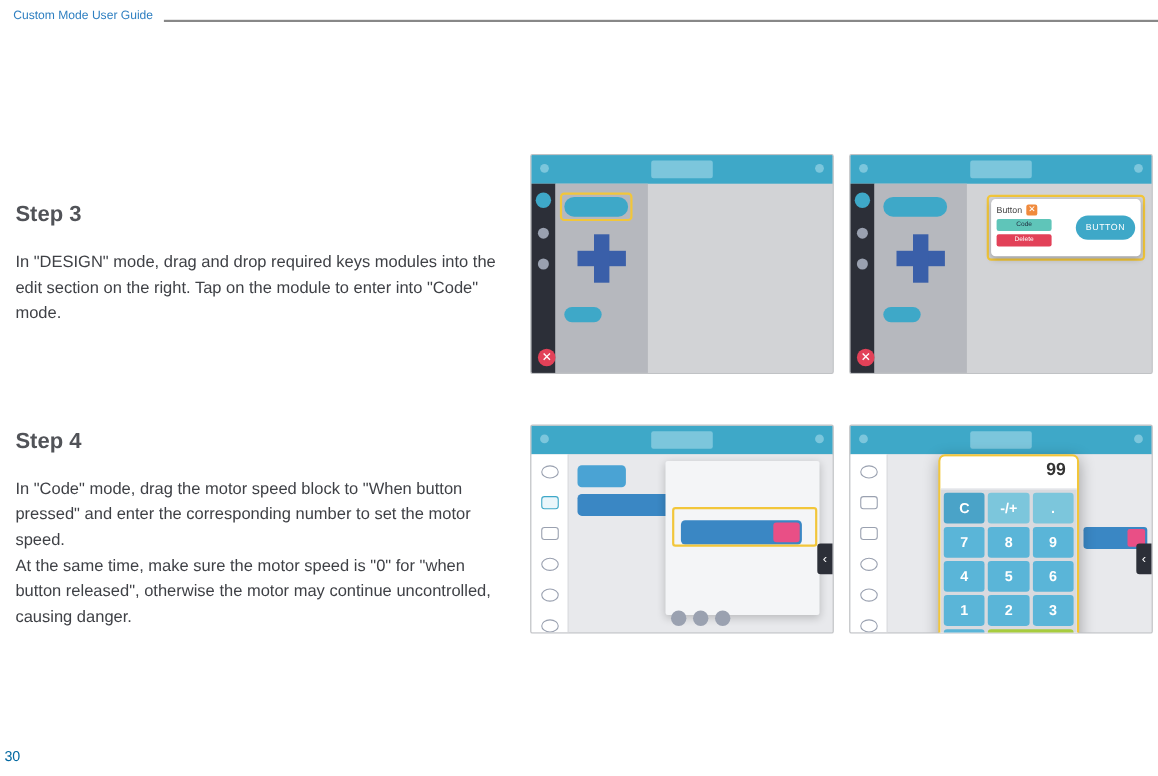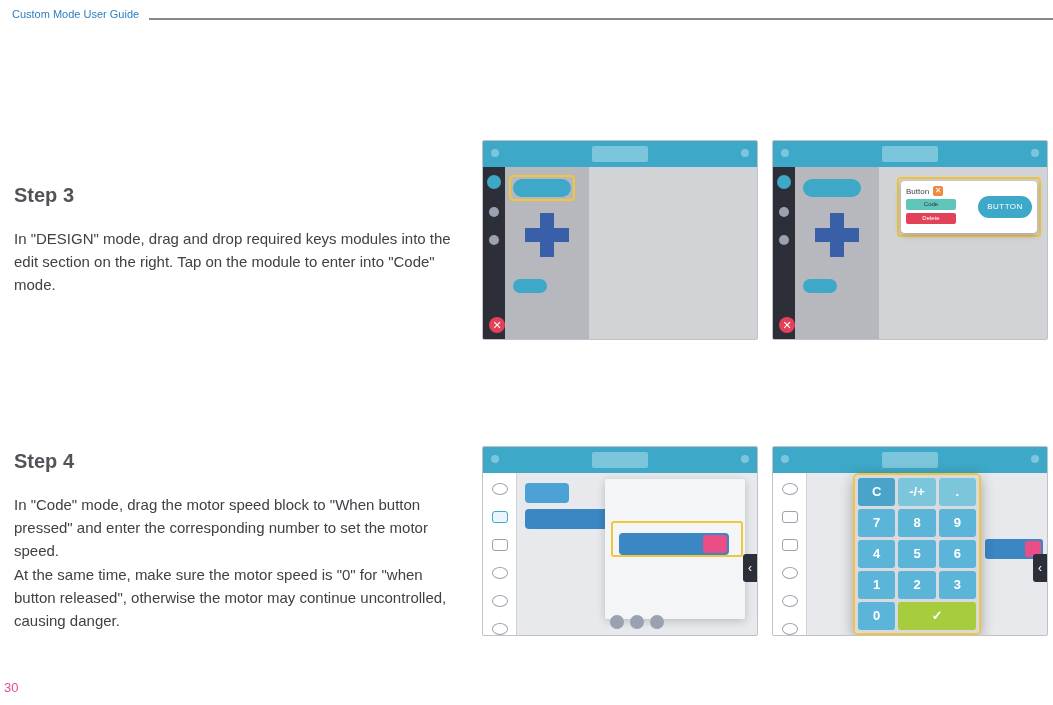--- a/index.html
+++ b/index.html
@@ -30,21 +30,21 @@
     }
     .content {
       padding: 0 14px;
     }
     .step-row {
       display: flex;
       align-items: center;
       margin-top: 120px;
       gap: 20px;
     }
-    .step-row.step4 { margin-top: 106px; }
+    .step-row.step4 { margin-top: 46px; }
     .text-col {
       width: 448px;
       flex-shrink: 0;
     }
     .step-title {
       font-size: 20px;
       font-weight: 700;
       color: #515358;
       margin-bottom: 20px;
     }
@@ -405,21 +405,21 @@
       width: 16px;
       height: 16px;
       background: #e94f86;
       border-radius: 2px;
     }
     .page-number {
       position: absolute;
       bottom: 10px;
       left: 4px;
       font-size: 13px;
-      color: #ec4899;
+      color: #0369a1;
     }
   </style>
 </head>
 <body>
 
 <div class="header-bar">
   <span class="guide-label">Custom Mode User Guide</span>
   <div class="header-line"></div>
 </div>
 
@@ -550,20 +550,21 @@
             <div class="bend"></div>
           </div>
           <div class="bottom-dots">
             <div class="d"></div>
             <div class="d"></div>
             <div class="d"></div>
           </div>
           <div class="chev-tab">‹</div>
         </div>
         <div class="keypad-wrap">
+          <div class="keypad-display">99</div>
           <div class="keypad-grid">
             <div class="key c">C</div>
             <div class="key op">-/+</div>
             <div class="key op">.</div>
             <div class="key">7</div>
             <div class="key">8</div>
             <div class="key">9</div>
             <div class="key">4</div>
             <div class="key">5</div>
             <div class="key">6</div>

